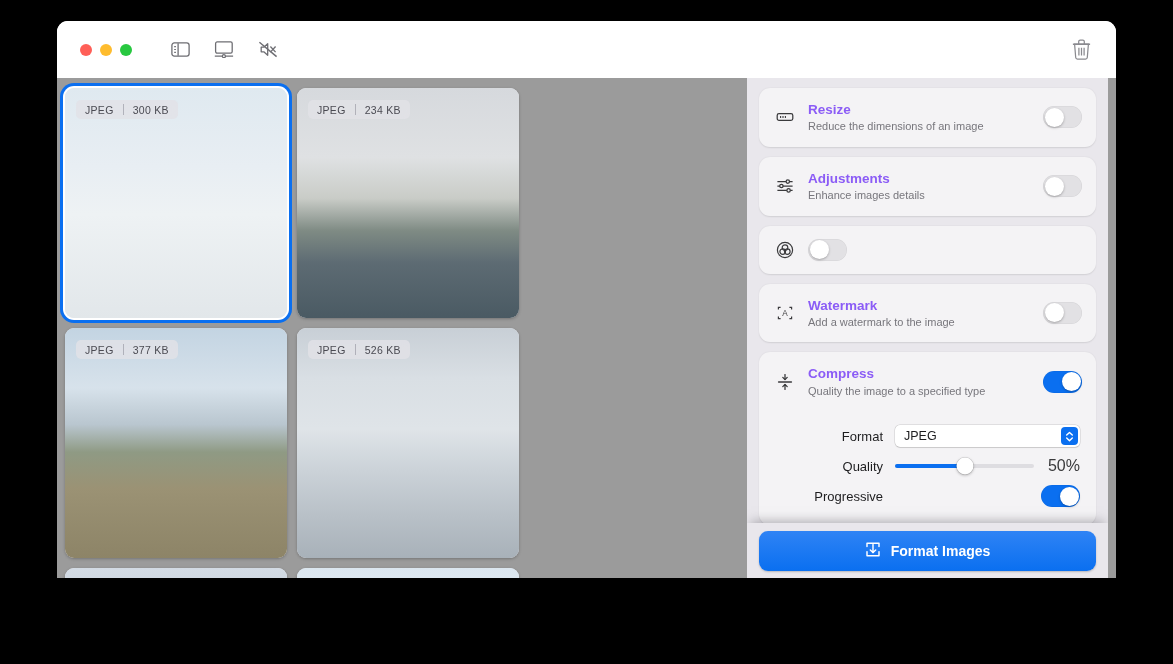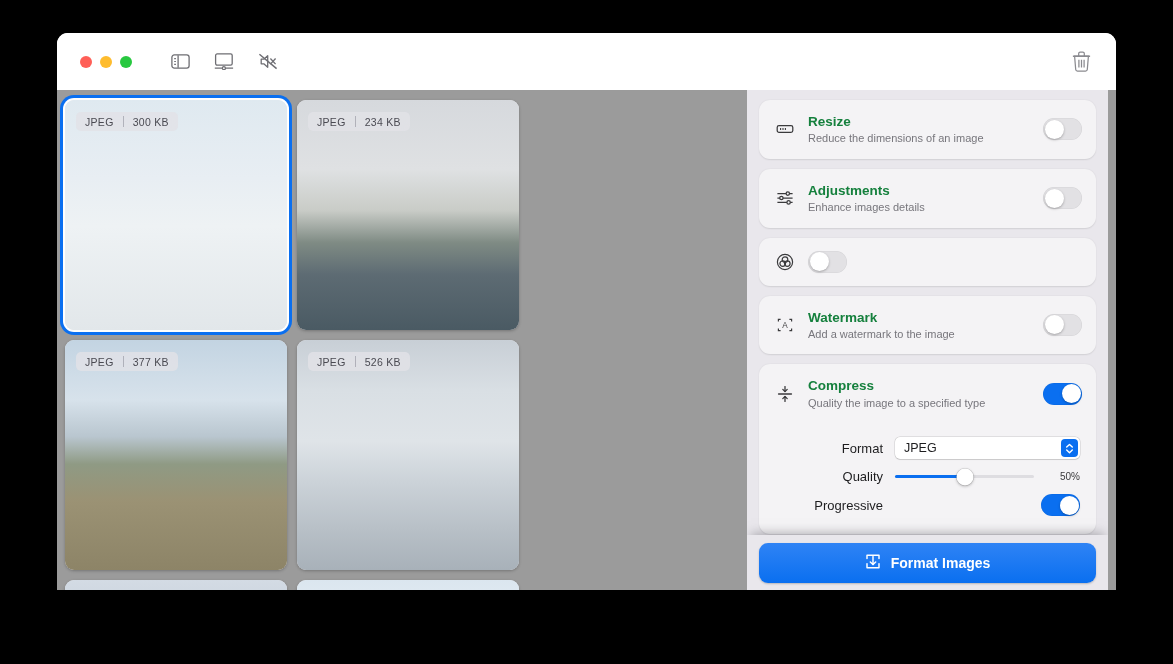--- a/index.html
+++ b/index.html
@@ -4,21 +4,21 @@
 <style>
   html,body{margin:0;padding:0;}
   body{
     width:1173px;height:664px;background:#000;overflow:hidden;
     font-family:"Liberation Sans",sans-serif;
     -webkit-font-smoothing:antialiased;
   }
 
   
   #app-window{
-    position:absolute;left:57px;top:33px;width:1059px;height:557px;
+    position:absolute;left:57px;top:21px;width:1059px;height:557px;
     background:#ffffff;border-radius:11px 11px 0 0;overflow:hidden;
     box-shadow:0 10px 40px rgba(0,0,0,.55);
   }
 
   
   #titlebar{
     position:relative;height:57px;background:#ffffff;
     display:flex;align-items:center;
   }
   .traffic{display:flex;gap:8px;margin-left:23px;}
@@ -65,21 +65,21 @@
     position:relative;width:361px;height:500px;background:#e9e7ec;
     padding:10px 12px 0 12px;box-sizing:border-box;overflow:hidden;
   }
   .card{
     background:#f4f3f5;border-radius:11px;margin-bottom:10px;
     box-shadow:0 .5px 1.5px rgba(0,0,0,.10);
   }
   .card-head{display:flex;align-items:center;padding:13px 14px 13px 16px;gap:13px;}
   .card-ico{width:20px;height:20px;flex:0 0 20px;display:flex;align-items:center;justify-content:center;color:#3a3a3c;}
   .card-txt{flex:1;min-width:0;}
-  .card-title{font-size:13.5px;font-weight:700;color:#15803d;line-height:1.28;}
+  .card-title{font-size:13.5px;font-weight:700;color:#8b5cf6;line-height:1.28;}
   .card-sub{font-size:11px;color:#77767c;line-height:1.32;margin-top:1px;}
 
   .toggle{width:39px;height:22px;border-radius:11px;background:#e2e1e4;
     position:relative;flex:0 0 39px;box-shadow:inset 0 0 0 .5px rgba(0,0,0,.06);}
   .toggle .knob{position:absolute;top:1.5px;left:1.5px;width:19px;height:19px;border-radius:50%;
     background:#fff;box-shadow:0 1px 2.5px rgba(0,0,0,.28);}
   .toggle.on{background:#0a6ff0;}
   .toggle.on .knob{left:18.5px;}
   .toggle.sm{width:38px;height:22px;}
 
@@ -96,21 +96,21 @@
   .stepper{
     position:absolute;right:2px;top:2px;width:17px;height:18px;border-radius:4px;
     background:#0a6ff0;display:flex;flex-direction:column;align-items:center;justify-content:center;gap:2px;
   }
   .slider-wrap{flex:1;display:flex;align-items:center;}
   .track{position:relative;flex:1;height:3.5px;border-radius:2px;background:#dedde1;}
   .track .fill{position:absolute;left:0;top:0;bottom:0;width:50%;border-radius:2px;background:#0a6ff0;}
   .track .knob{position:absolute;top:50%;left:50%;transform:translate(-50%,-50%);
     width:17px;height:17px;border-radius:50%;background:#fff;
     box-shadow:0 0 0 .5px rgba(0,0,0,.18),0 1px 3px rgba(0,0,0,.28);}
-  .pct{width:46px;text-align:right;font-size:10px;color:#3a3a3c;}
+  .pct{width:46px;text-align:right;font-size:16px;color:#3a3a3c;}
 
   
   #export-bar{
     position:absolute;left:0;right:0;bottom:0;height:55px;
     background:#e9e7ec;display:flex;align-items:center;justify-content:center;
     box-shadow:0 -6px 10px -4px rgba(120,118,125,.55);
   }
   #export-btn{
     width:337px;height:40px;border-radius:9px;
     background:linear-gradient(180deg,#2f83f5 0%,#0a6ff0 100%);

